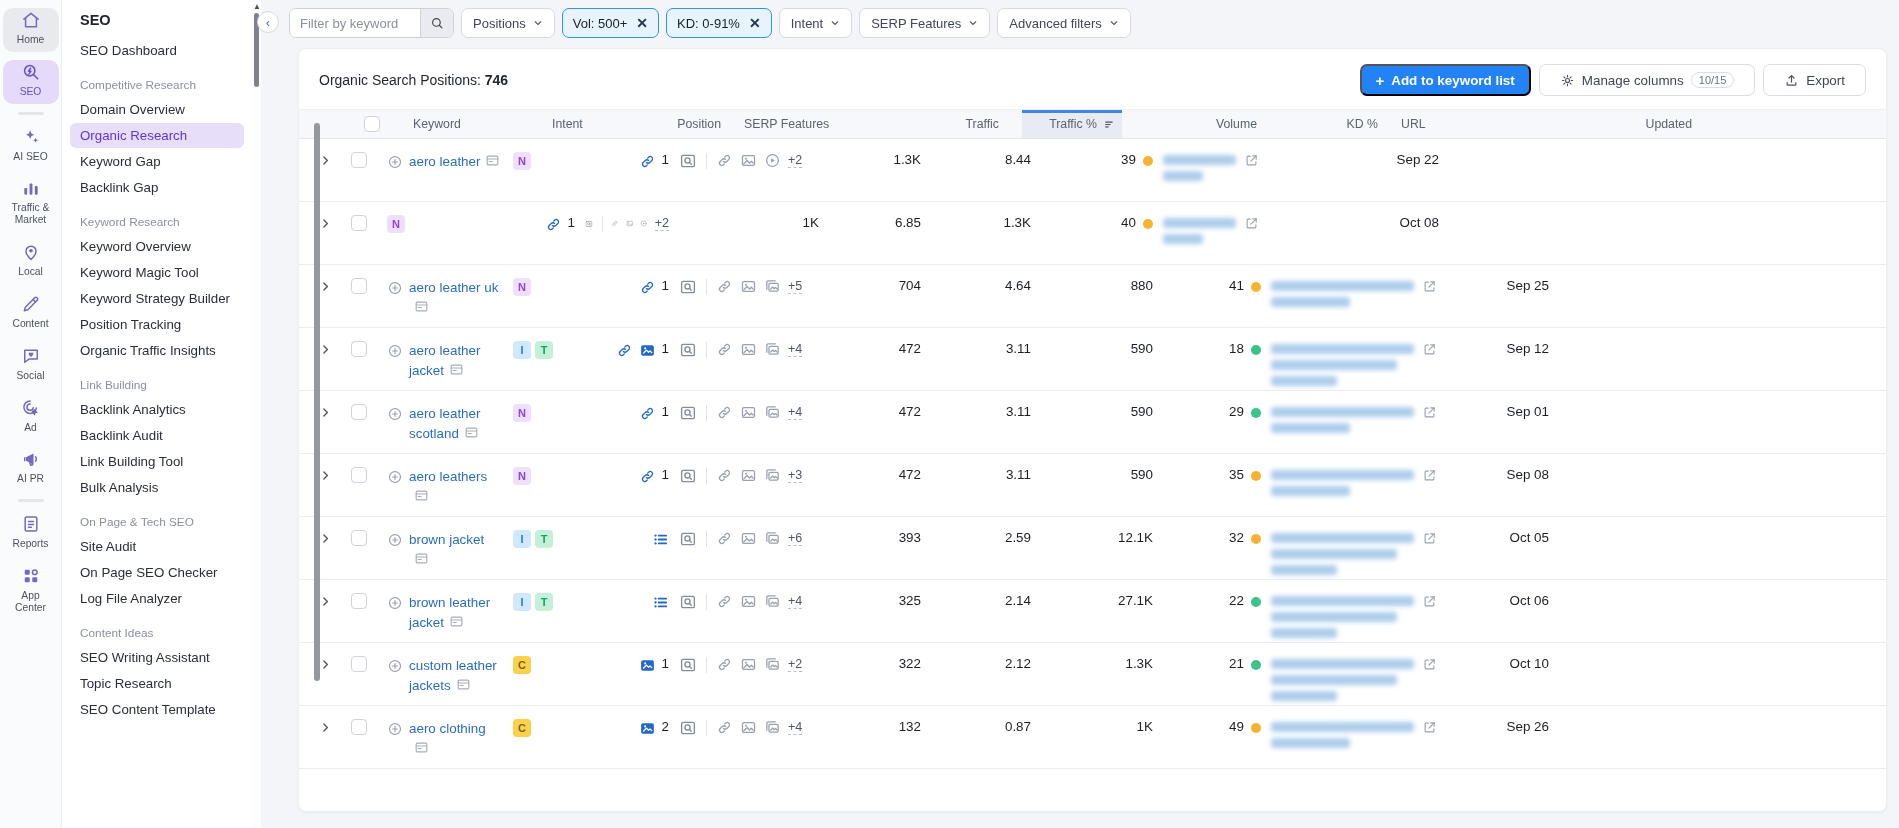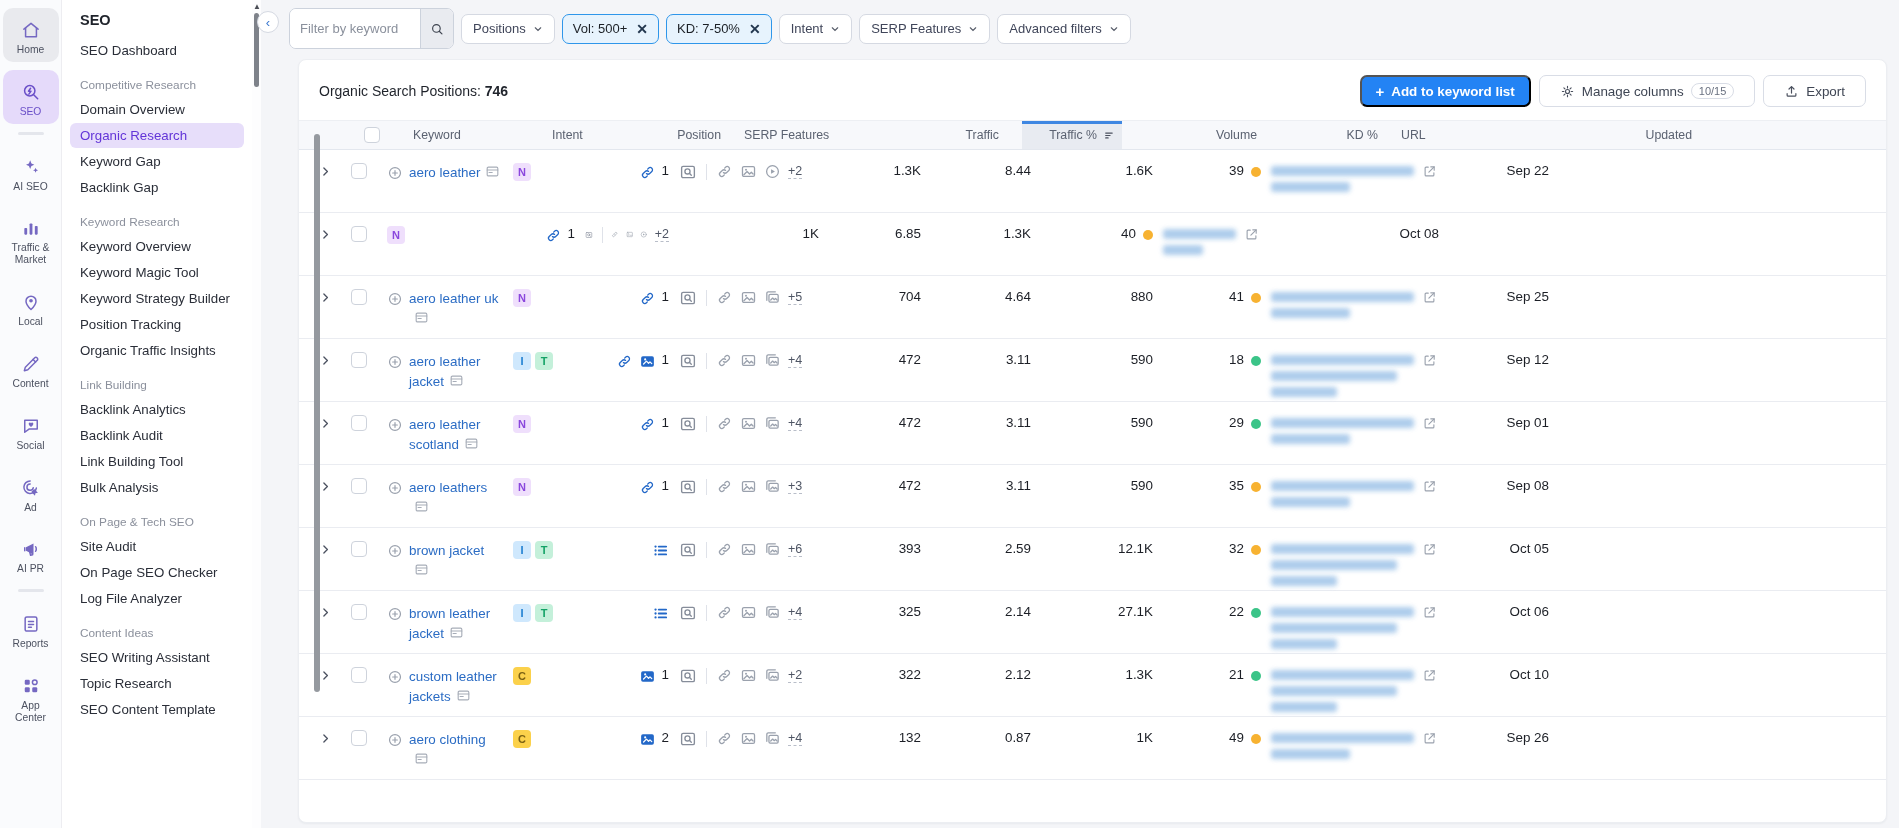--- a/index.html
+++ b/index.html
@@ -6,21 +6,21 @@
   html,body { width:1899px; height:828px; overflow:hidden; }
   body {
     font-family: "Liberation Sans", sans-serif;
     background:#f4f5f8; color:#1c1f26;
     display:flex; font-size:13px;
   }
   .ic svg { width:100%; height:100%; display:block; }
 
   
   .rail { width:62px; background:#fafbfd; border-right:1px solid #ededf1; padding-top:6px; flex:none; }
-  .rail-item { width:56px; margin:2px auto 8px; padding:12px 2px 6px; border-radius:10px;
+  .rail-item { width:56px; margin:2px auto 8px; padding:2px 2px 6px; border-radius:10px;
     display:flex; flex-direction:column; align-items:center; gap:4px; cursor:pointer; }
   .rail-item .rail-ic { width:20px; height:20px; color:#7568c2; }
   .rail-item .rail-lb { font-size:10.3px; line-height:1.15; text-align:center; color:#4c5160; }
   .rail-item.shaded { background:#e9eaee; }
   .rail-item.active { background:#e5dafa; }
   .rail-item.active .rail-ic, .rail-item.active .rail-lb { color:#6a4fc8; }
   .rail-div { width:26px; height:3px; border-radius:2px; background:#e4e6ec; margin:2px auto 10px; }
 
   
   .sidebar { width:190px; background:#fff; padding-top:10px; flex:none; overflow:hidden; }
@@ -35,21 +35,21 @@
   .side-scroll .arrow { position:absolute; top:2px; left:1px; font-size:8px; color:#4a4d55; }
   .side-scroll .thumb { position:absolute; top:13px; left:2px; width:5px; height:74px; background:#7e828a; border-radius:3px; }
 
   
   .main { flex:1; position:relative; padding:8px 12px 0 10px; min-width:0; }
   .collapse-btn { position:absolute; left:-4px; top:11px; width:22px; height:22px; border-radius:50%;
     background:#fff; border:1px solid #d5d9e2; color:#3a78d0; display:flex; align-items:center;
     justify-content:center; font-size:13px; cursor:pointer; z-index:5; }
 
   .filterbar { display:flex; gap:7px; align-items:center; margin-left:18px; }
-  .f-input { display:flex; height:41px; border:1px solid #ccd2dc; border-radius:7px; overflow:hidden; background:#fff; }
+  .f-input { display:flex; height:30px; border:1px solid #ccd2dc; border-radius:7px; overflow:hidden; background:#fff; }
   .f-input input { border:none; outline:none; padding:0 10px; width:130px; font-size:13px; color:#2a2e38;
     font-family:"Liberation Sans",sans-serif; }
   .f-input input::placeholder { color:#8a909c; }
   .f-search { width:33px; background:#e9ebf0; border-left:1px solid #ccd2dc; display:flex;
     align-items:center; justify-content:center; cursor:pointer; }
   .f-search .ic { width:14px; height:14px; color:#3e4450; }
   .dd { height:30px; padding:0 11px; border:1px solid #d5d9e2; border-radius:7px; background:#fff;
     display:flex; align-items:center; gap:7px; font-size:13px; color:#40465a; cursor:pointer; white-space:nowrap; }
   .dd .ic { width:10px; height:10px; color:#555b68; }
   .chip { height:30px; padding:0 10px; border:1px solid #2e96ea; border-radius:7px; background:#e7f3fd;
@@ -317,21 +317,21 @@
           <svg viewBox="0 0 24 24" fill="none" stroke="currentColor" stroke-width="2.6" stroke-linecap="round">
             <path d="M5.5 9 12 15.5 18.5 9"></path>
           </svg>
         </span>
     </div>
     <div class="chip">
       <span>Vol: 500+</span>
       <span class="x">✕</span>
     </div>
     <div class="chip">
-      <span>KD: 7-50%</span>
+      <span>KD: 0-91%</span>
       <span class="x">✕</span>
     </div>
     <div class="dd">
       <span>Intent</span>
       <span class="ic">
           <svg viewBox="0 0 24 24" fill="none" stroke="currentColor" stroke-width="2.6" stroke-linecap="round">
             <path d="M5.5 9 12 15.5 18.5 9"></path>
           </svg>
         </span>
     </div>
@@ -476,21 +476,20 @@
               <span class="serp-ic ic">
                 <svg viewBox="0 0 24 24" fill="none" stroke="currentColor" stroke-width="1.8" stroke-linecap="round" stroke-linejoin="round">
                   <circle cx="12" cy="12" r="8.3"></circle>
                   <path d="M10 8.8l5.4 3.2-5.4 3.2z" fill="currentColor" stroke="none"></path>
                 </svg>
               </span>
               <span class="more">+2</span>
             </div>
     <div class="td num">1.3K</div>
     <div class="td num">8.44</div>
-    <div class="td num">1.6K</div>
     <div class="td c-kd">
               <span>39</span>
               <span class="kd-dot" style="background: rgb(247, 178, 49);"></span>
             </div>
     <div class="td c-url">
               <div class="url-lines">
                 <div class="url-bar" style="width: 100%;"></div>
                 <div class="url-bar" style="width: 55%;"></div>
               </div>
               <span class="ext ic">

